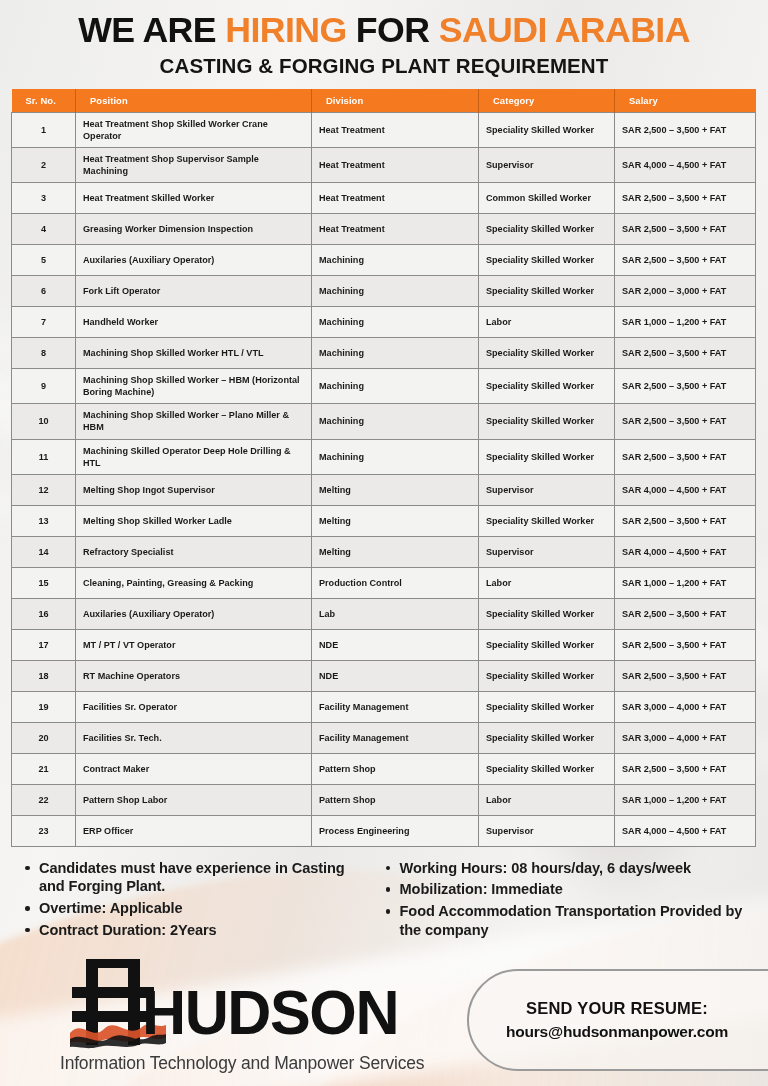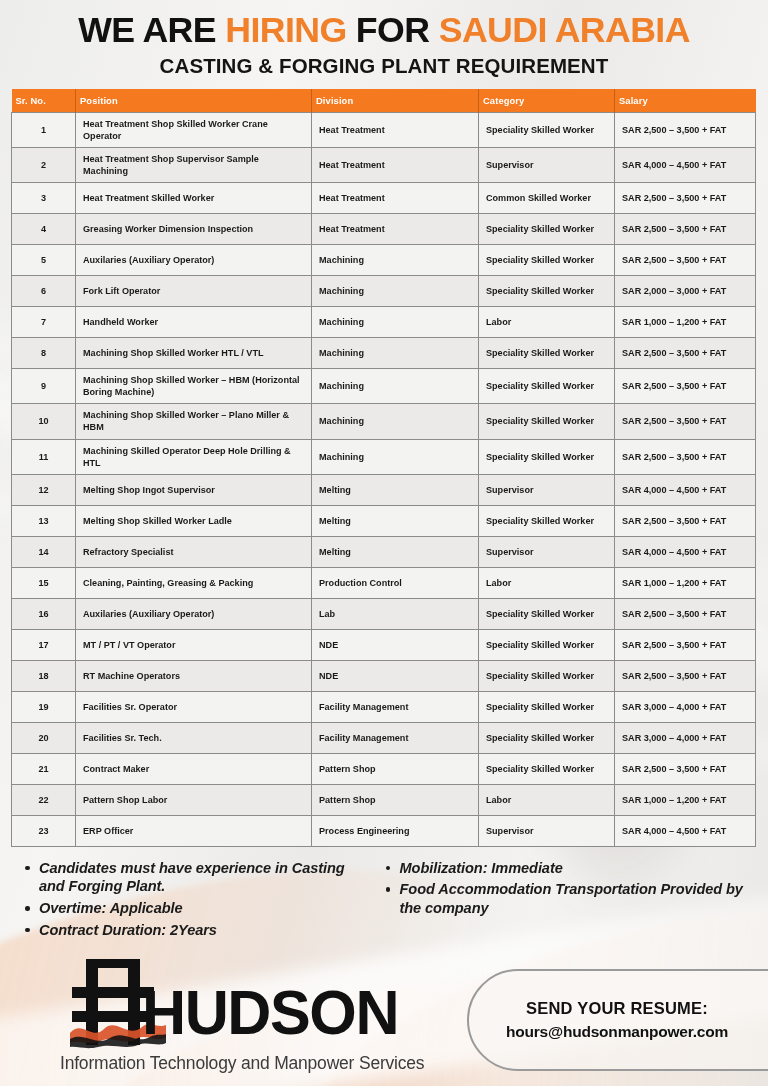--- a/index.html
+++ b/index.html
@@ -129,21 +129,21 @@
     border-collapse: collapse;
     table-layout: fixed;
     font-size: 9.1px;
   }
   table.jobs th {
     background: #f4791f;
     color: #ffffff;
     font-weight: bold;
     font-size: 9.4px;
     text-align: left;
-    padding: 6px 4px;
+    padding: 6px 14px;
     border-right: 1px solid #c85f12;
     letter-spacing: .1px;
   }
   table.jobs th:last-child { border-right: none; }
 
   table.jobs td {
     border: 1px solid #8b8b8b;
     padding: 5px 7px;
     color: #1a1a1a;
     font-weight: bold;
@@ -167,21 +167,21 @@
   col.c-sal { width: 141px; }
 
   
   .bullets {
     display: flex;
     margin: 12px 16px 0 22px;
     gap: 12px;
   }
   .bul-col { flex: 1; }
   .bul-col.right { flex: 1.06; }
-  ul.blist { list-style: none; font-style: italic; }
+  ul.blist { list-style: none; }
   ul.blist li {
     position: relative;
     padding-left: 17px;
     font-size: 14.6px;
     font-weight: bold;
     color: #1b1b1b;
     line-height: 1.28;
     margin-bottom: 3px;
     letter-spacing: -.1px;
   }
@@ -480,20 +480,21 @@
   <div class="bullets">
     <div class="bul-col left">
       <ul class="blist" id="cond-left">
           <li>Candidates must have experience in Casting and Forging Plant.</li>
           <li>Overtime: Applicable</li>
           <li>Contract Duration: 2Years</li>
         </ul>
     </div>
     <div class="bul-col right">
       <ul class="blist" id="cond-right">
+          <li>Working Hours: 08 hours/day, 6 days/week</li>
           <li>Mobilization: Immediate</li>
           <li>Food Accommodation Transportation Provided by the company</li>
         </ul>
     </div>
   </div>
 
   <div class="footer">
 
     <div class="logo-block">
       <div class="logo-mark">

